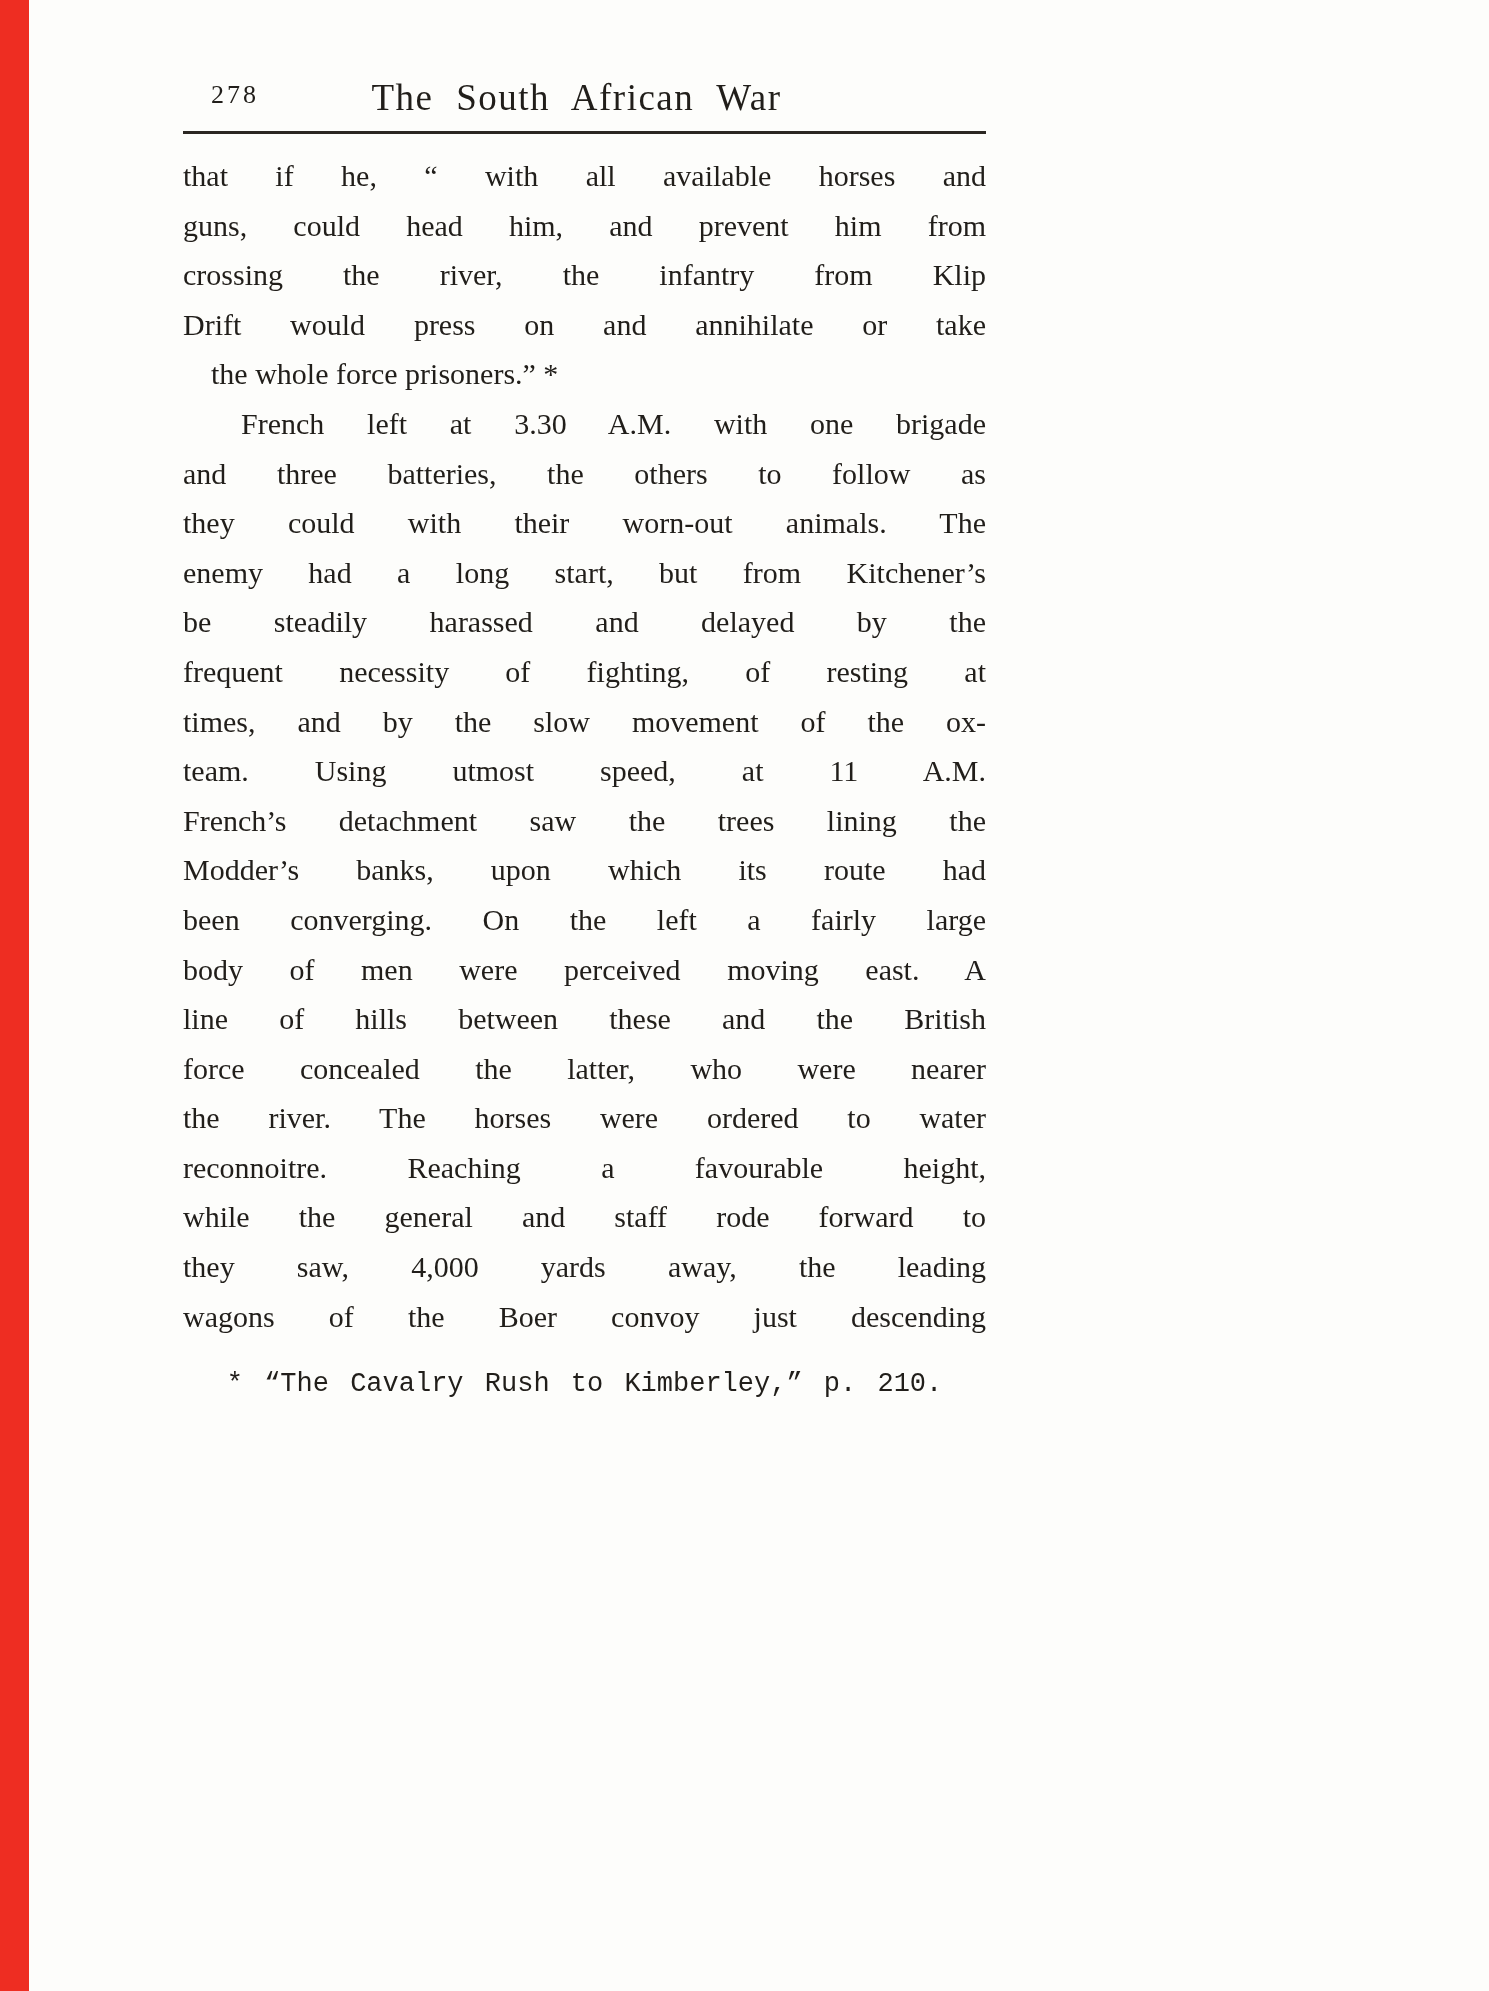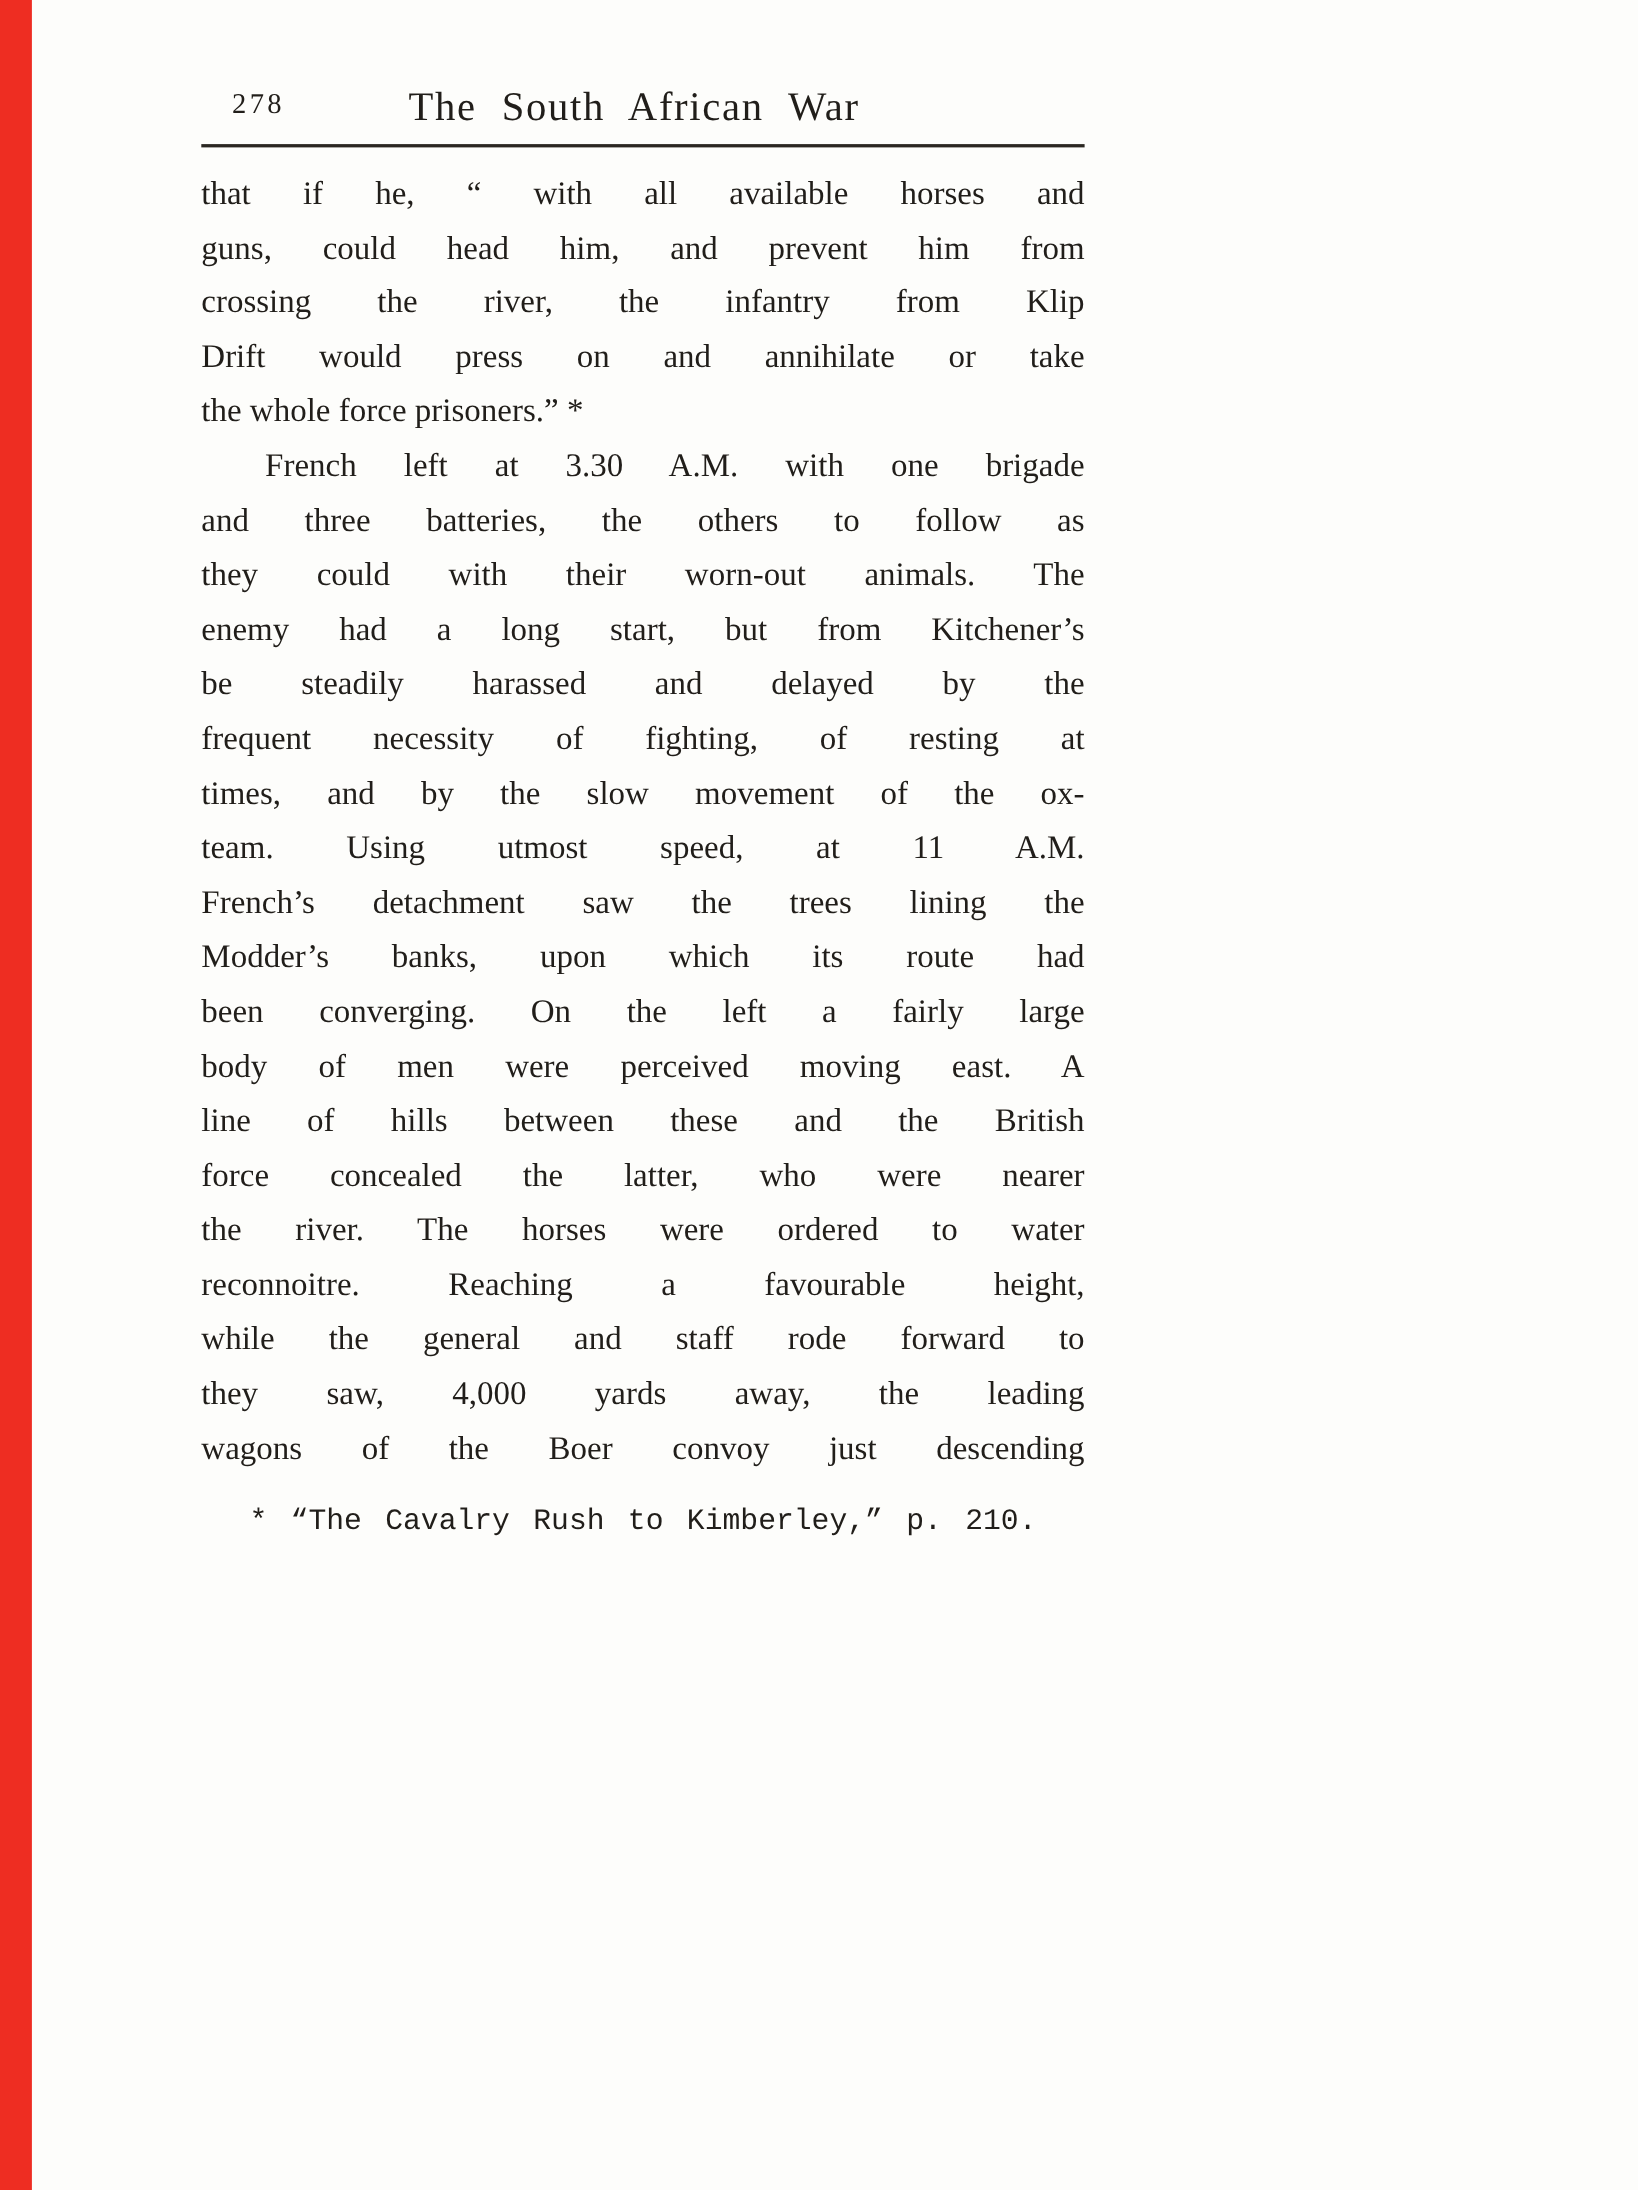--- a/index.html
+++ b/index.html
@@ -62,20 +62,21 @@
     font-size: 30px;
     line-height: 49.6px;
   }
   .paragraph { margin: 0; }
   .line {
     text-align: justify;
     text-align-last: justify;
   }
   .line.last {
     text-align-last: left;
+    margin-left: 28px;
   }
   .line.indent {
     text-indent: 58px;
   }
   .footnote {
     margin-top: 28px;
     text-align: center;
     font-size: 27px;
     word-spacing: 5px;
     font-family: Liberation Mono, monospace;

